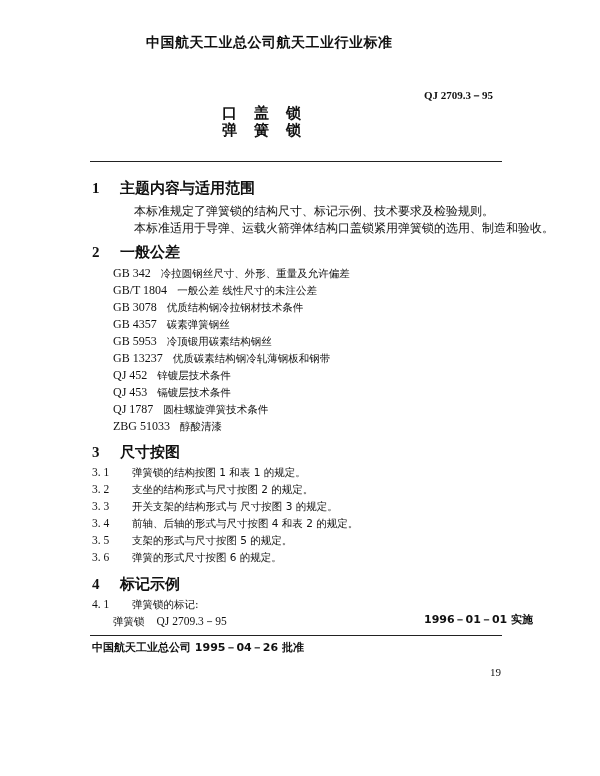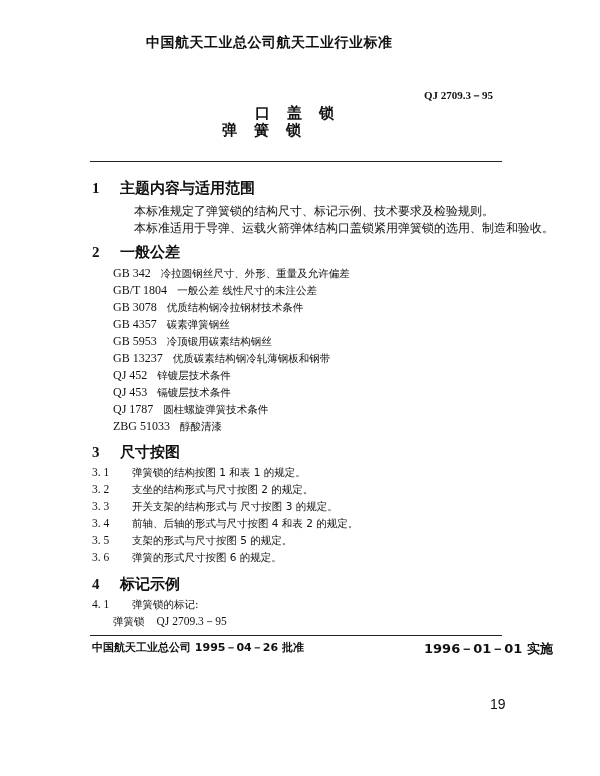--- a/index.html
+++ b/index.html
@@ -2,37 +2,37 @@
 <html><head>
   <meta charset="utf-8">
   <style>
     html, body { margin: 0; padding: 0; background: #ffffff; }
     body { width: 600px; height: 776px; position: relative; overflow: hidden;
            font-family: "DejaVu Sans", sans-serif; color: #111111; }
     .abs { position: absolute; white-space: nowrap; }
     .org { left: 146px; top: 34px; font-size: 14px; font-weight: bold; letter-spacing: 0.5px; }
     .code { left: 424px; top: 88px; font-size: 11px; font-weight: bold; font-family: "Liberation Serif", serif; }
     .title { left: 222px; font-size: 15px; font-weight: bold; letter-spacing: 17px; }
-    .t1 { top: 104px; margin-left: 33px; }
+    .t1 { top: 104px; }
     .t2 { top: 121px; }
     .rule { position: absolute; left: 90px; width: 412px; height: 0; border-top: 1.5px solid #222; }
     .rule-top { top: 161px; }
     .rule-bot { top: 635px; }
     .sec { left: 92px; font-size: 15px; font-weight: bold; }
     .sec .num { display: inline-block; width: 28px; font-family: "Liberation Serif", serif; }
     .para { left: 113px; font-size: 12px; margin-left: 21px; }
     .ref { left: 113px; font-size: 10.5px; }
     .ref .rcode { font-family: "Liberation Serif", serif; font-size: 12px; display: inline-block; margin-right: 10px; }
     .sub { left: 92px; font-size: 10.5px; }
     .sub .snum { display: inline-block; width: 40px; font-weight: normal; font-family: "Liberation Serif", serif; font-size: 11.5px; }
     .mark { left: 113px; font-size: 10.5px; }
     .mark .mcode { font-family: "Liberation Serif", serif; font-size: 11.5px; margin-left: 12px; }
     .foot-l { left: 92px; top: 640px; font-size: 11px; font-weight: bold; }
-    .foot-r { left: 424px; top: 640px; font-size: 13px; font-weight: bold; }
-    .pagenum { left: 490px; top: 696px; font-size: 14px; font-family: Liberation Sans, sans-serif; }
+    .foot-r { left: 424px; top: 612px; font-size: 11px; font-weight: bold; }
+    .pagenum { left: 490px; top: 666px; font-size: 11px; font-family: Liberation Serif, serif; }
   </style>
 </head>
 <body>
 
 <div class="abs org">中国航天工业总公司航天工业行业标准</div>
 <div class="abs code">QJ 2709.3－95</div>
 <div class="abs title t1">口盖锁</div>
 <div class="abs title t2">弹簧锁</div>
 
 <div class="rule rule-top"></div>

